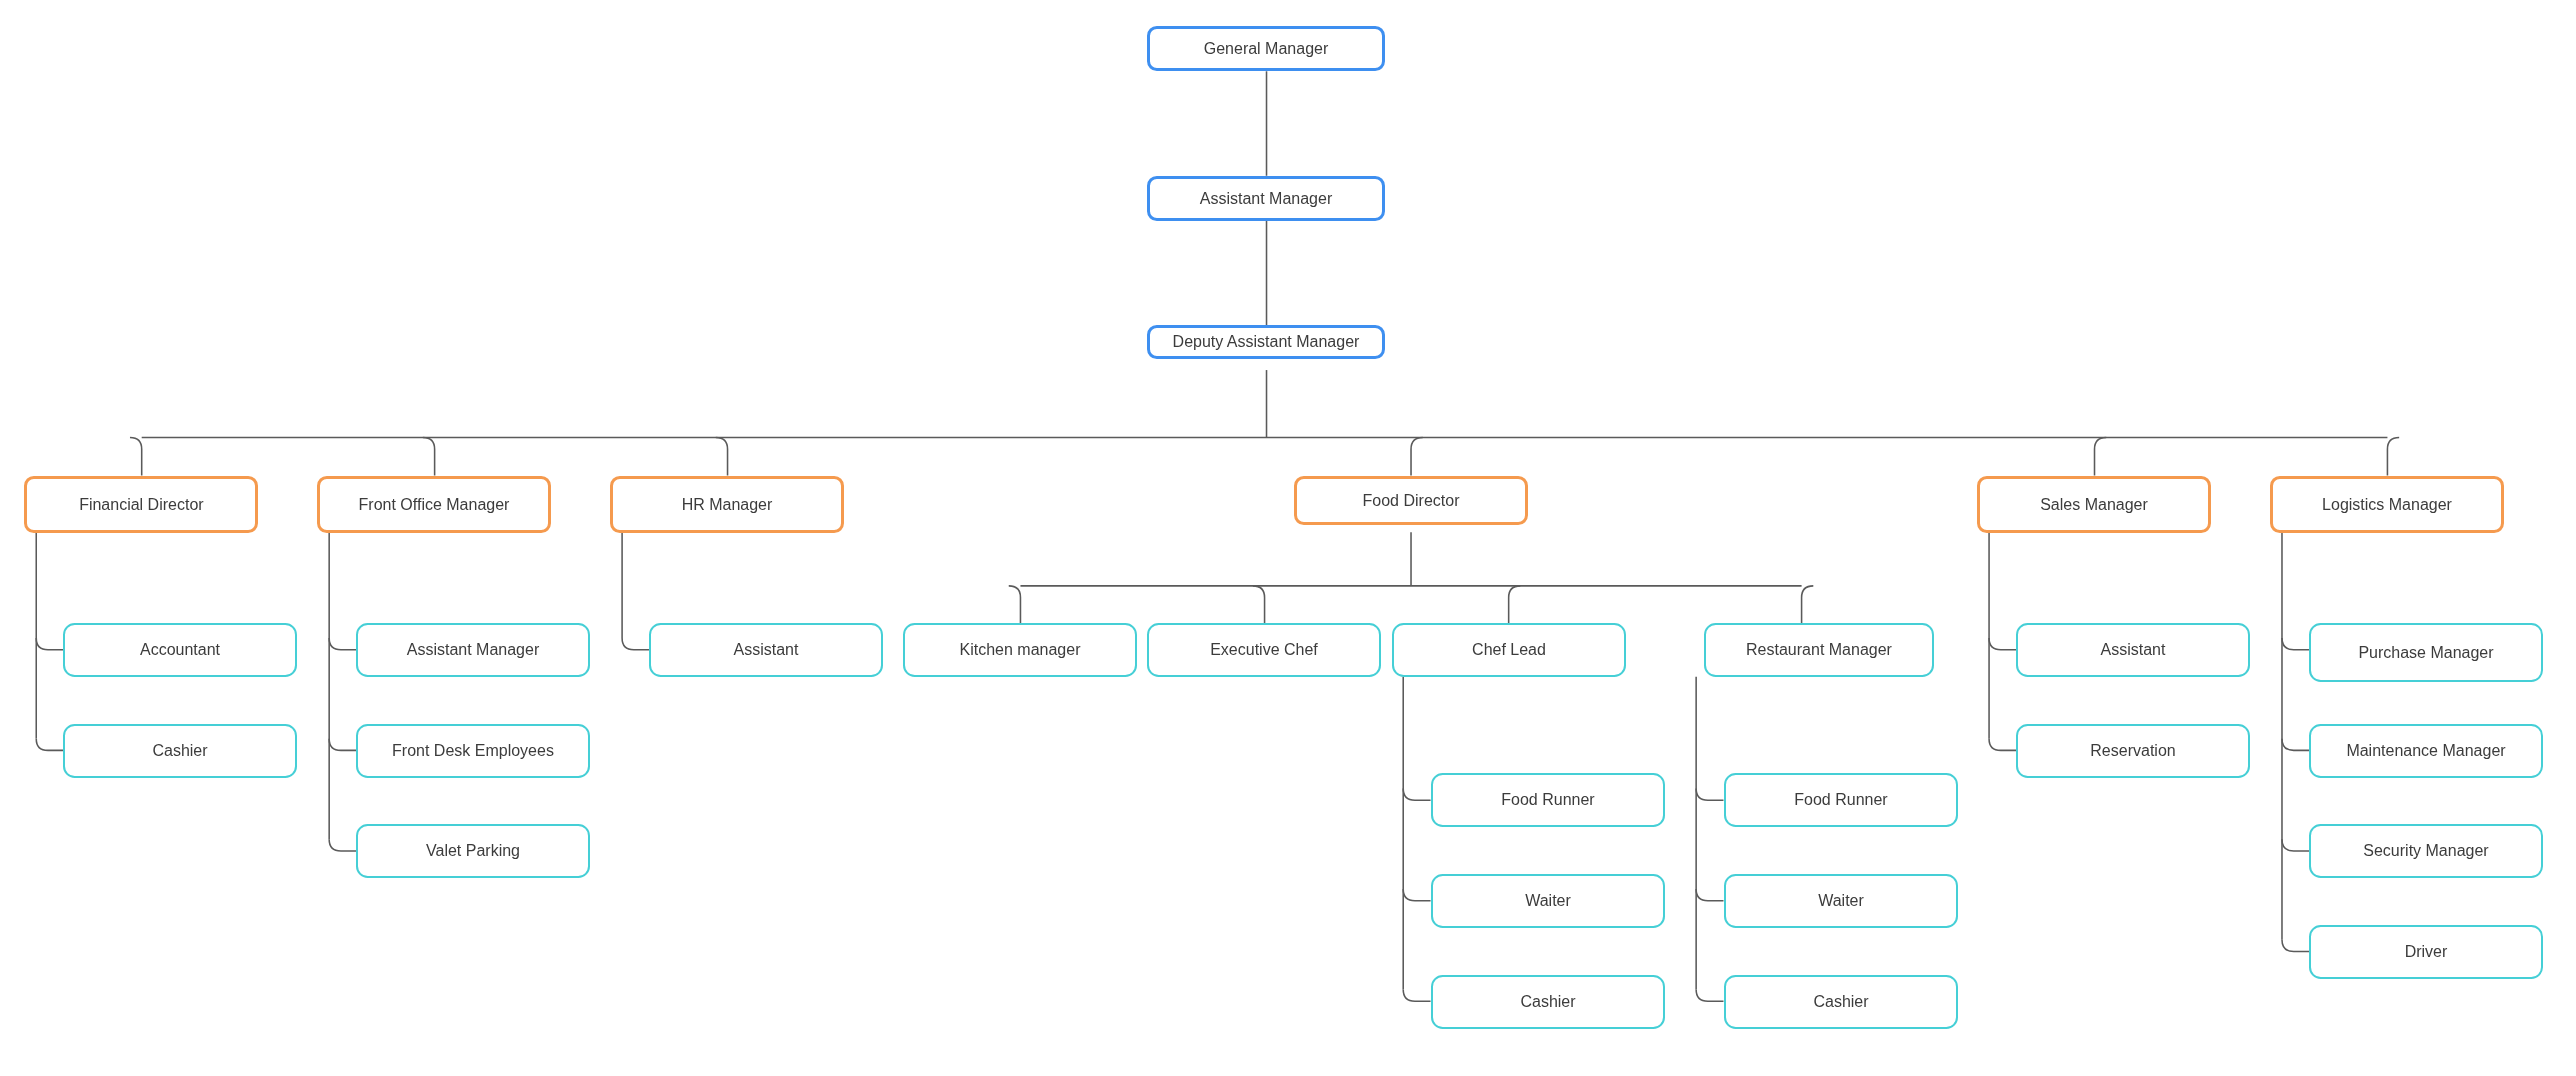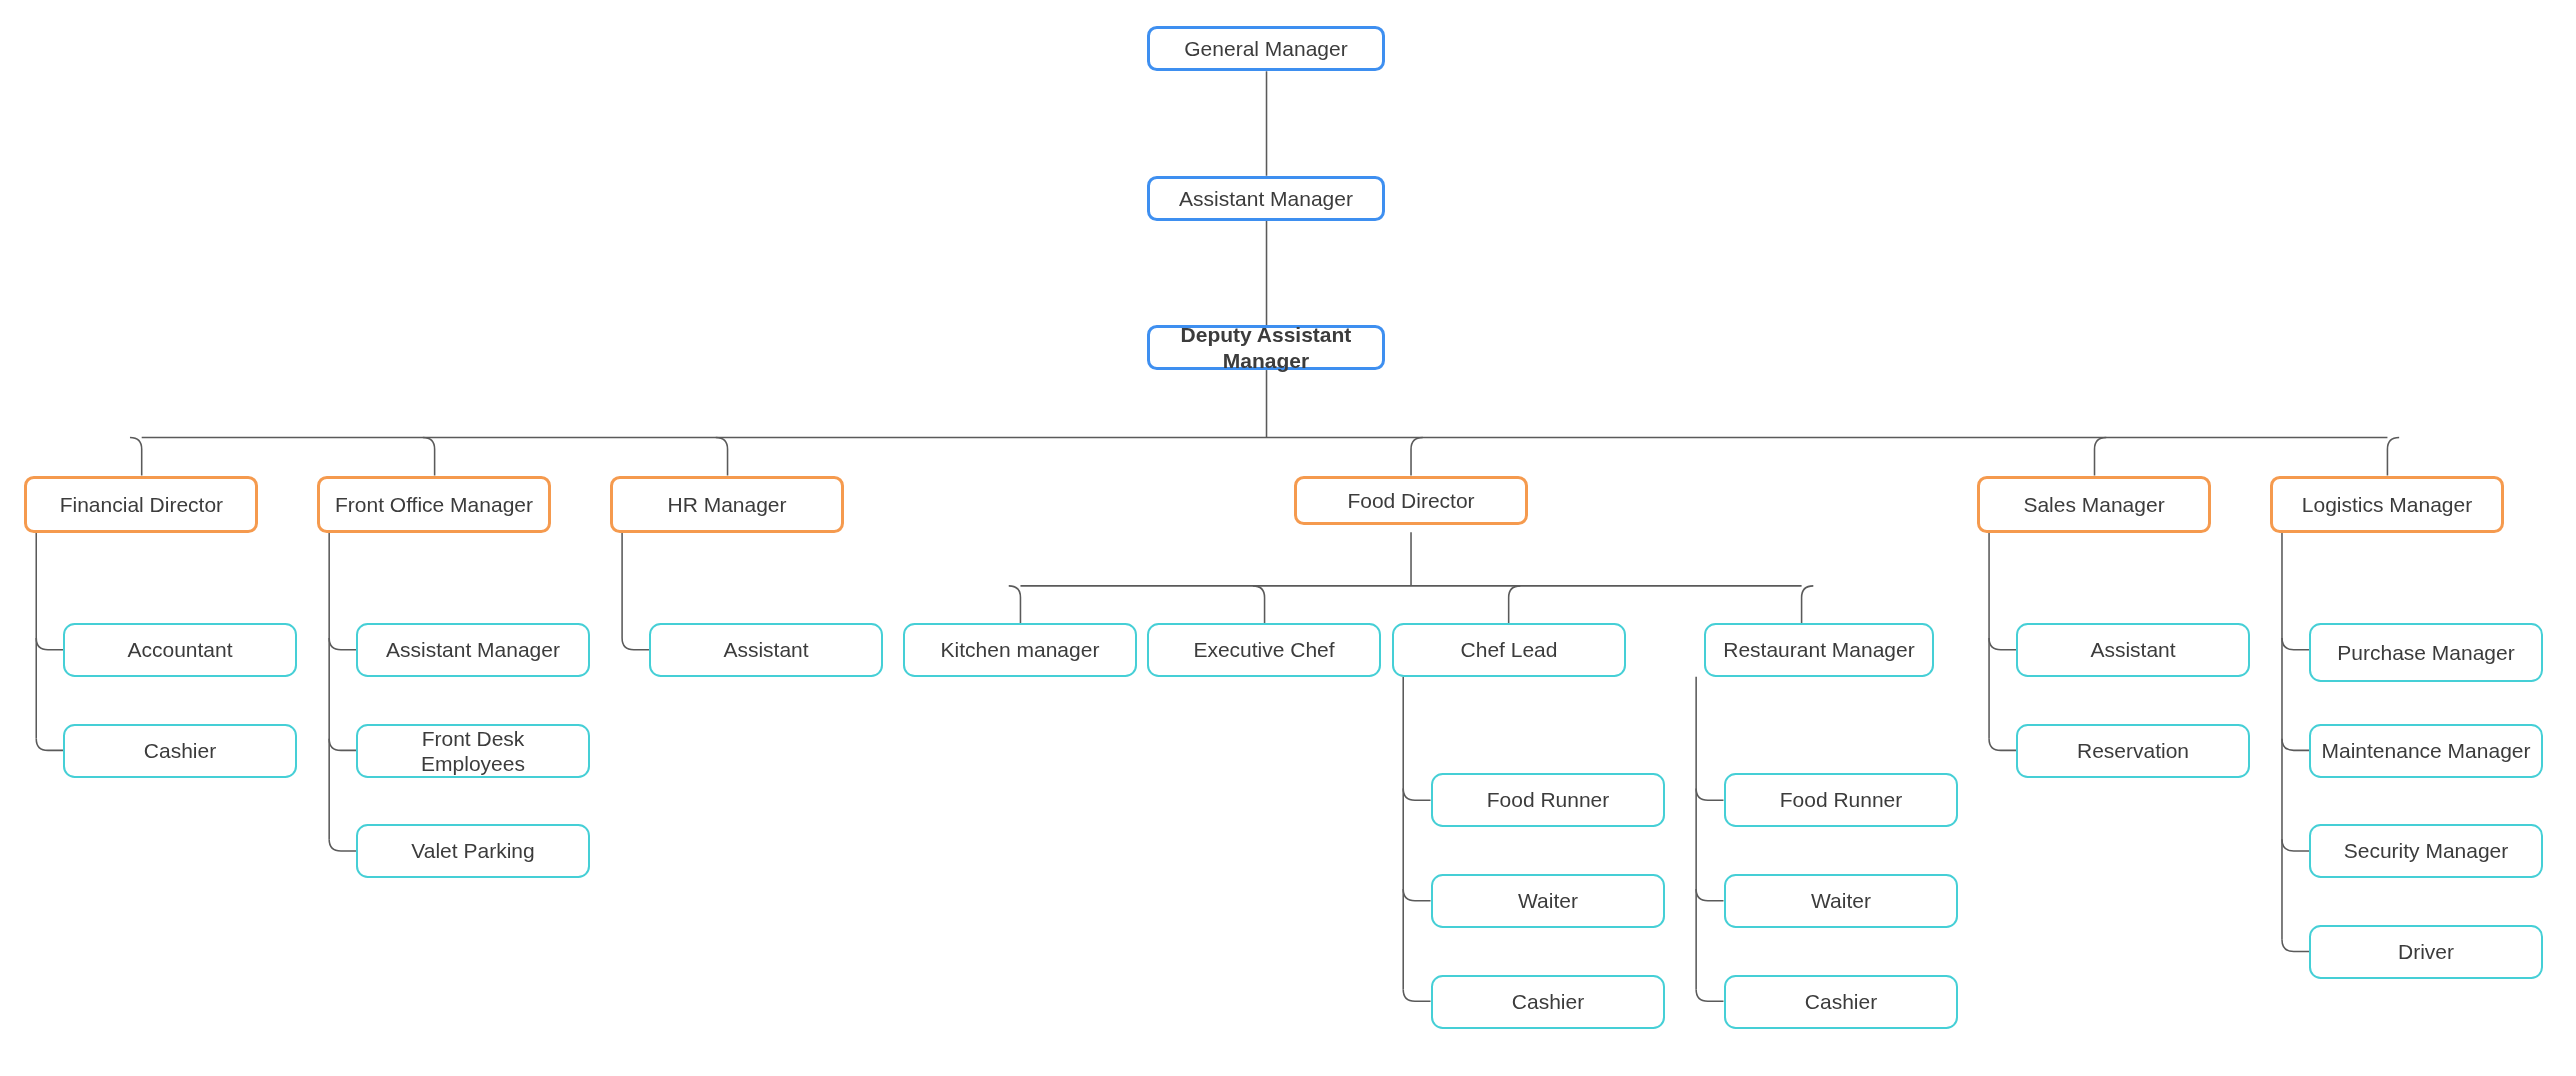--- a/index.html
+++ b/index.html
@@ -15,21 +15,21 @@
   .node{
     position:absolute;
     box-sizing:border-box;
     background:#ffffff;
     border-radius:9.8px;
     display:flex;
     align-items:center;
     justify-content:center;
     text-align:center;
     color:#3c3c3c;
-    font-size:21px;
+    font-size:16px;
     line-height:1.2;
     padding:3.9px 9.8px;
     z-index:2;
   }
   .node.lvl-root{border:3.9px solid #3e8ff0;}
   .node.lvl-dir{border:3.9px solid #f59a4e;}
   .node.lvl-staff{border:2.9px solid #45cfd6;border-radius:11.7px;}
 </style>
 </head>
 <body>
@@ -77,21 +77,21 @@
       <path d="M2337 756.5 Q2337 768.5 2349 768.5 L2365 768.5" fill="none" stroke="#5a5a5a" stroke-width="1.6"></path>
       <path d="M2337 859.5 Q2337 871.5 2349 871.5 L2365 871.5" fill="none" stroke="#5a5a5a" stroke-width="1.6"></path>
       <path d="M2337 962.5 Q2337 974.5 2349 974.5 L2365 974.5" fill="none" stroke="#5a5a5a" stroke-width="1.6"></path>
     </svg>
 <div class="node lvl-root" style="left: 1147px; top: 26px; width: 238px; height: 45px;">
       <span>General Manager</span>
     </div>
     <div class="node lvl-root" style="left: 1147px; top: 176px; width: 238px; height: 45px;">
       <span>Assistant Manager</span>
     </div>
-    <div class="node lvl-root" style="left: 1147px; top: 325px; width: 238px; height: 45px; font-weight: bold;">
+    <div class="node lvl-root" style="left: 1147px; top: 325px; width: 238px; height: 34px;">
       <span>Deputy Assistant Manager</span>
     </div>
     <div class="node lvl-dir" style="left: 24.4px; top: 476px; width: 234px; height: 57px;">
       <span>Financial Director</span>
     </div>
     <div class="node lvl-dir" style="left: 317px; top: 476px; width: 234px; height: 57px;">
       <span>Front Office Manager</span>
     </div>
     <div class="node lvl-dir" style="left: 610px; top: 476px; width: 234px; height: 57px;">
       <span>HR Manager</span>

